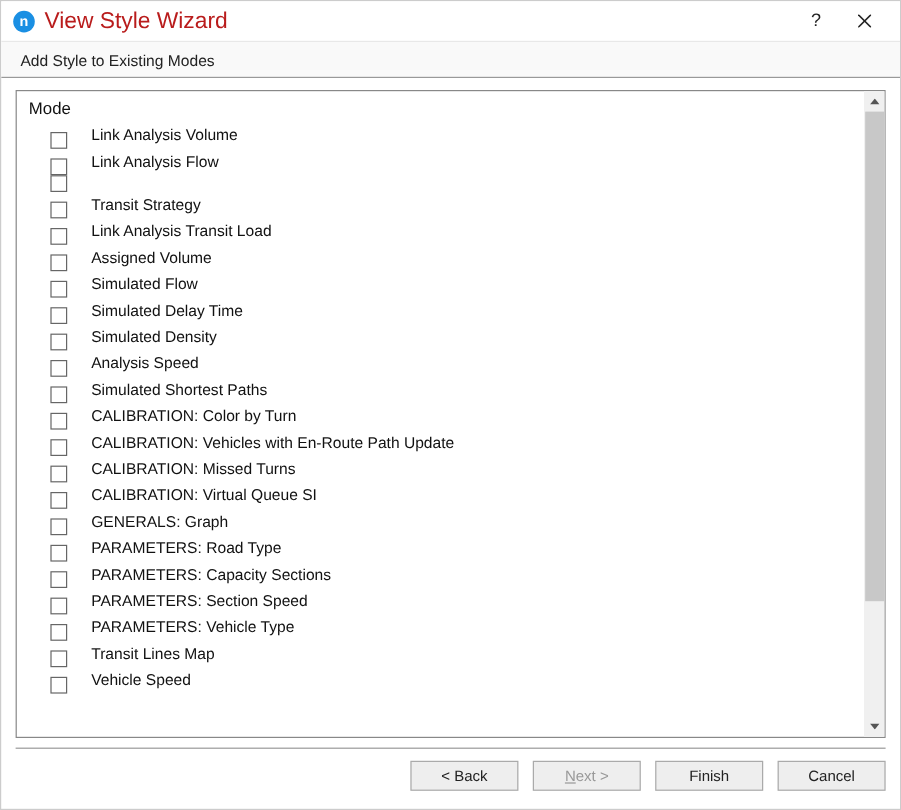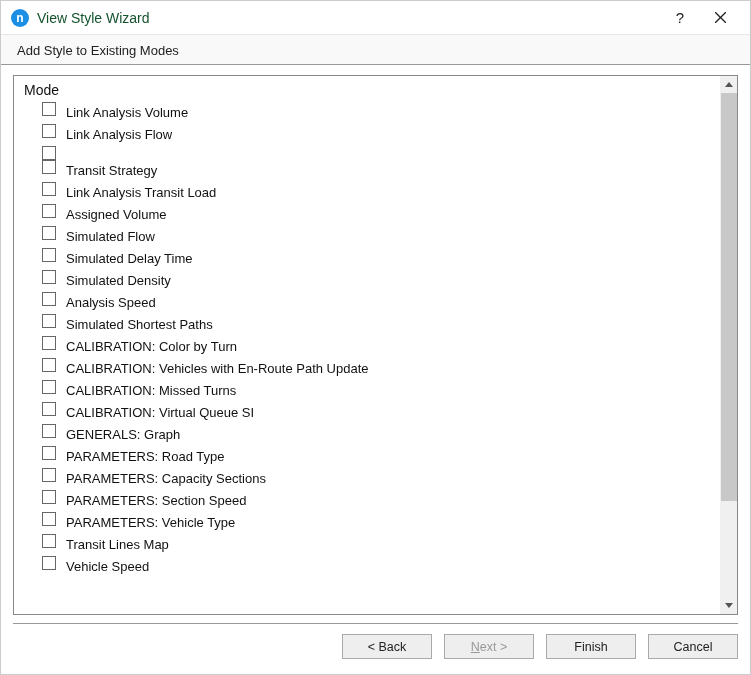--- a/index.html
+++ b/index.html
@@ -28,22 +28,22 @@
       color: #fff;
       font-size: 12px;
       font-weight: 600;
       display: flex;
       align-items: center;
       justify-content: center;
       margin-right: 8px;
     }
     .titlebar .title {
       flex: 1;
-      color: #14532d;
-      font-size: 14px;
+      color: #b91c1c;
+      font-size: 19px;
     }
     .titlebar .help-btn,
     .titlebar .close-btn {
       width: 40px;
       height: 30px;
       display: flex;
       align-items: center;
       justify-content: center;
       color: #222;
       cursor: pointer;
@@ -75,22 +75,22 @@
       padding: 2px 6px 4px;
       font-size: 14px;
       color: #111;
     }
     .items {
       padding-left: 24px;
       line-height: 22px;
     }
     .item {
       display: flex;
-      align-items: flex-start;
-      gap: 10px;
+      align-items: flex-end;
+      gap: 20px;
     }
     .checkbox {
       width: 14px;
       height: 14px;
       border: 1px solid #666;
       background: #fff;
       flex-shrink: 0;
     }
     .item-label {
       color: #111;

